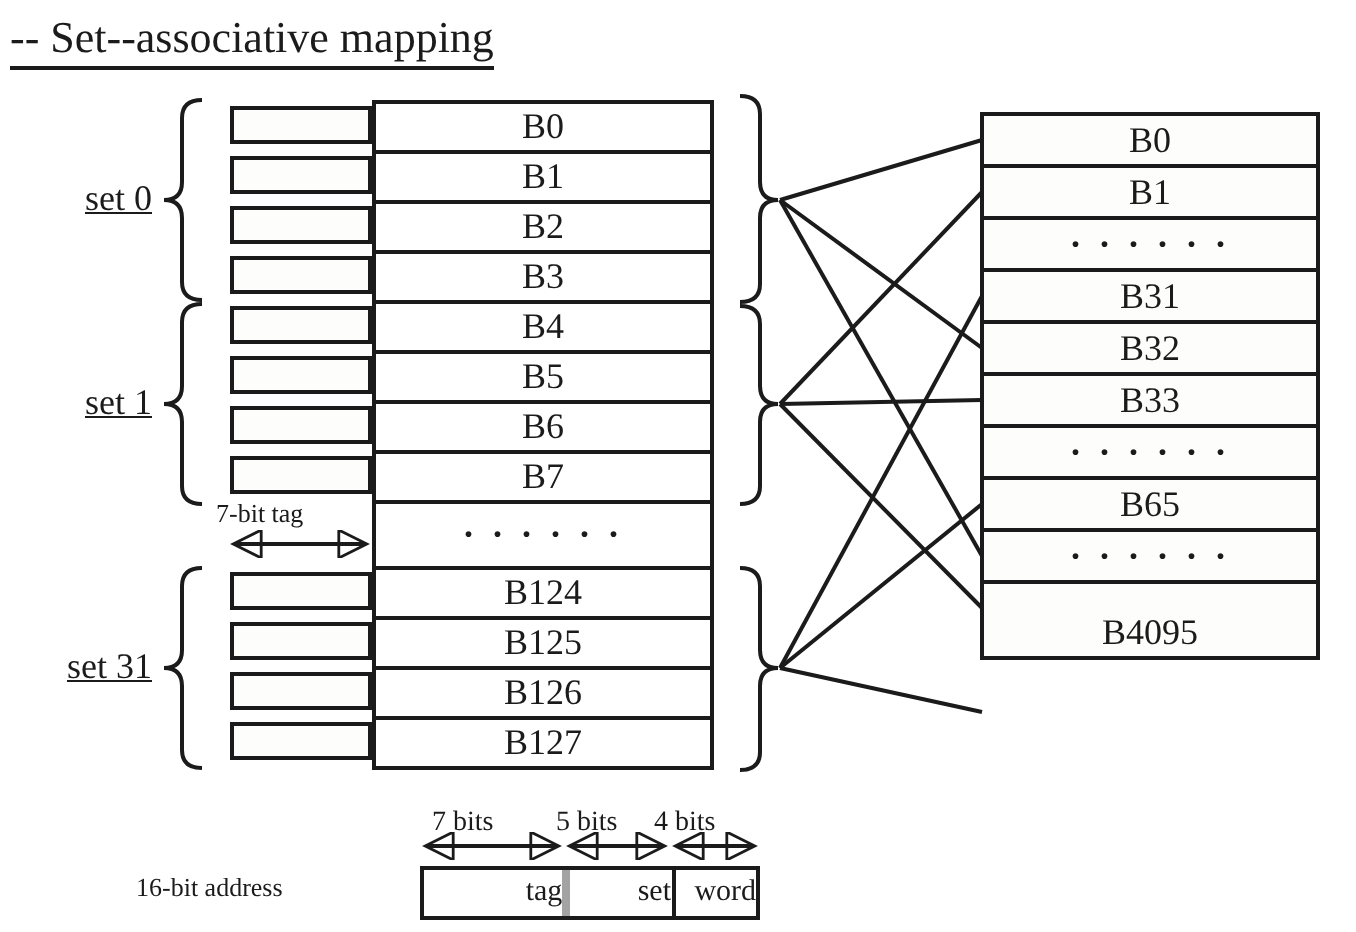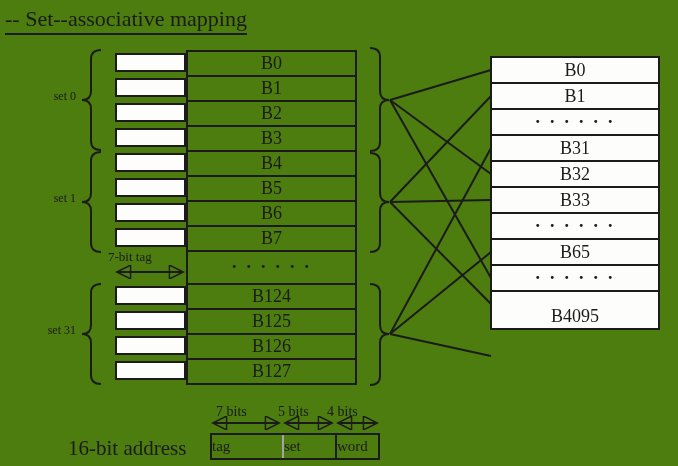--- a/index.html
+++ b/index.html
@@ -1,36 +1,37 @@
 <!DOCTYPE html>
 <html><head>
 <meta charset="utf-8">
 <style>
   html,body{margin:0;padding:0;background:#e8e8e8;}
   .stage{
     position:relative;
     width:678px;height:466px;
-    background:#4d7c0f;
+    background:#ffffff;
     font-family:"Liberation Serif", serif;
     color:#1b1b1b;
     overflow:hidden;
   }
   .abs{position:absolute;}
   .title{
     left:5px;top:6px;
     font-size:22px;
     border-bottom:2px solid #1b1b1b;
     padding-bottom:1px;
     white-space:nowrap;
   }
   .setlabel{
     width:66px;left:10px;
-    font-size:12px;
+    font-size:18px;
     text-align:right;
     white-space:nowrap;
+    text-decoration:underline;
   }
   
   .cacheCol{
     left:186px;top:50px;width:171px;
     border:2px solid #1b1b1b;
     box-sizing:border-box;
   }
   .cacheCol .row{
     height:23px;line-height:23px;
     border-bottom:2px solid #1b1b1b;
@@ -58,33 +59,33 @@
     background:#fdfdfc;
   }
   .memCol .row{
     height:24px;line-height:24px;
     border-bottom:2px solid #1b1b1b;
     text-align:center;font-size:18px;
   }
   .memCol .row.last{border-bottom:none;margin-top:12px;}
   .dotsText{letter-spacing:2px;font-weight:bold;font-size:15px;}
   
-  .addrLabel{left:68px;top:436px;font-size:21px;white-space:nowrap;}
+  .addrLabel{left:68px;top:436px;font-size:13px;white-space:nowrap;}
   .addrBox{
     left:210px;top:433px;height:27px;width:170px;
     border:2px solid #1b1b1b;
     box-sizing:border-box;
     display:flex;
   }
   .addrBox .cell{
     height:23px;line-height:23px;
-    text-align:left;font-size:15px;
+    text-align:right;font-size:15px;
   }
   .cell.tag{width:70px;}
-  .cell.set{width:51px;border-left:2px solid #a3a3a3;}
+  .cell.set{width:51px;border-left:4px solid #a3a3a3;}
   .cell.word{width:41px;border-left:2px solid #1b1b1b;}
   .bitsLabel{
     top:404px;width:60px;
     font-size:14px;
     white-space:nowrap;
   }
   svg.overlay{position:absolute;left:0;top:0;}
   svg.overlay path, svg.overlay line{stroke:#1b1b1b;fill:none;}
 </style>
 </head>

